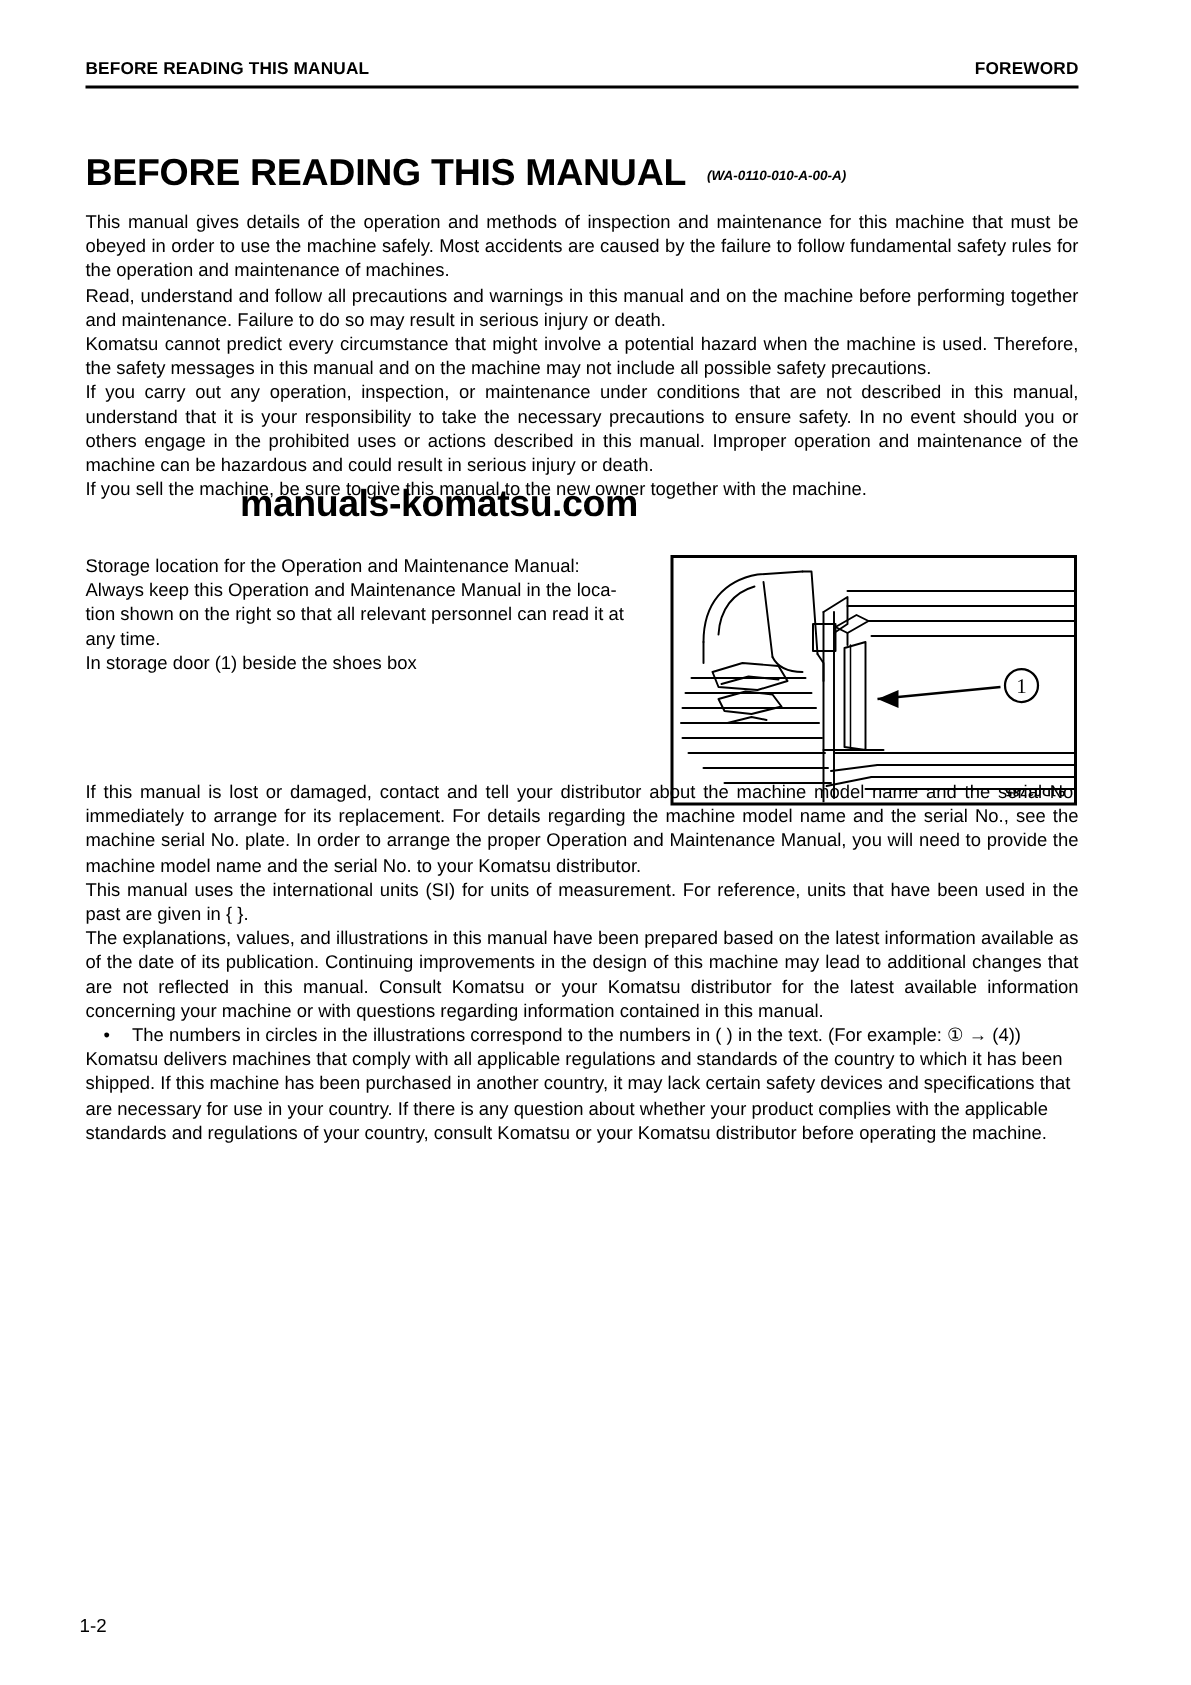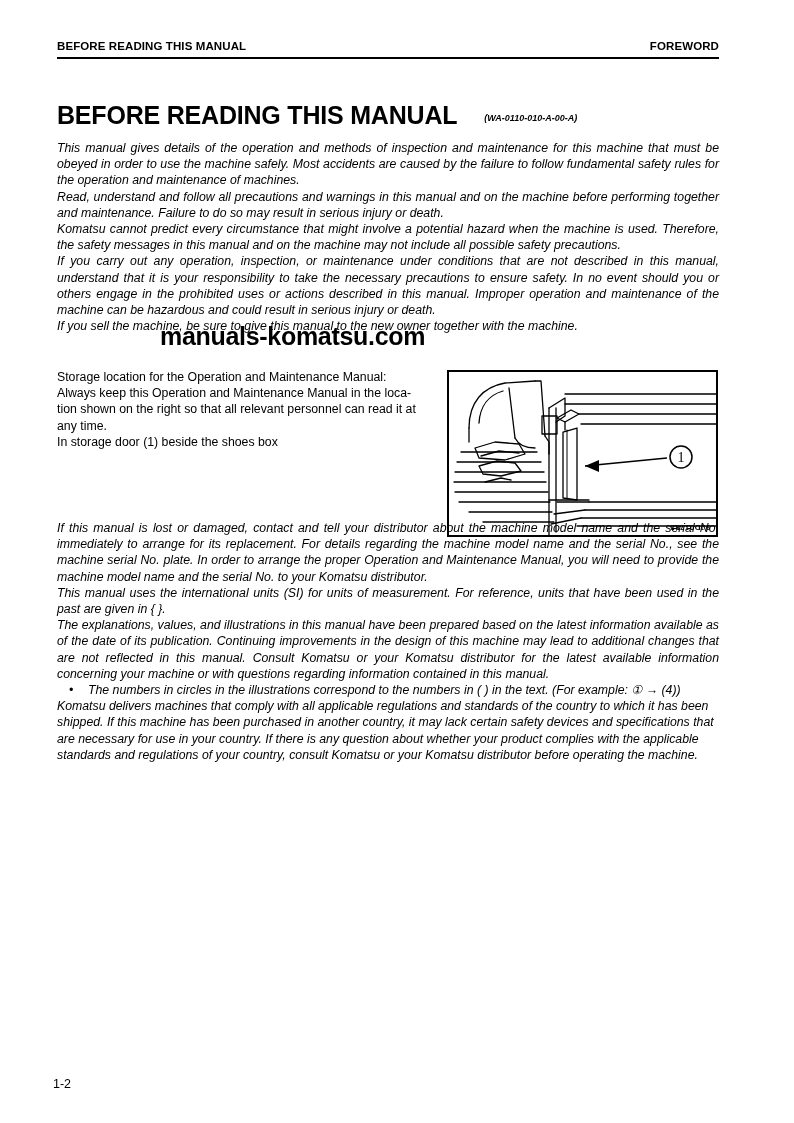--- a/index.html
+++ b/index.html
@@ -70,34 +70,33 @@
   .title-main {
     font-size: 25px;
     font-weight: bold;
     letter-spacing: -0.2px;
     vertical-align: baseline;
   }
   .title-code {
     font-size: 9px;
     font-style: italic;
     font-weight: bold;
-    margin-left: 27px;
+    margin-left: 14px;
     vertical-align: baseline;
     position: relative;
     top: -3px;
   }
 
   
   .block {
     position: absolute;
     left: 57px;
     width: 662px;
     font-size: 12.3px;
     line-height: 16.2px;
-    font-style: italic;
   }
   .block p {
     margin: 0;
     text-align: justify;
     text-justify: inter-word;
   }
   .block p.nojust {
     text-align: left;
   }
   .block p:last-child {

